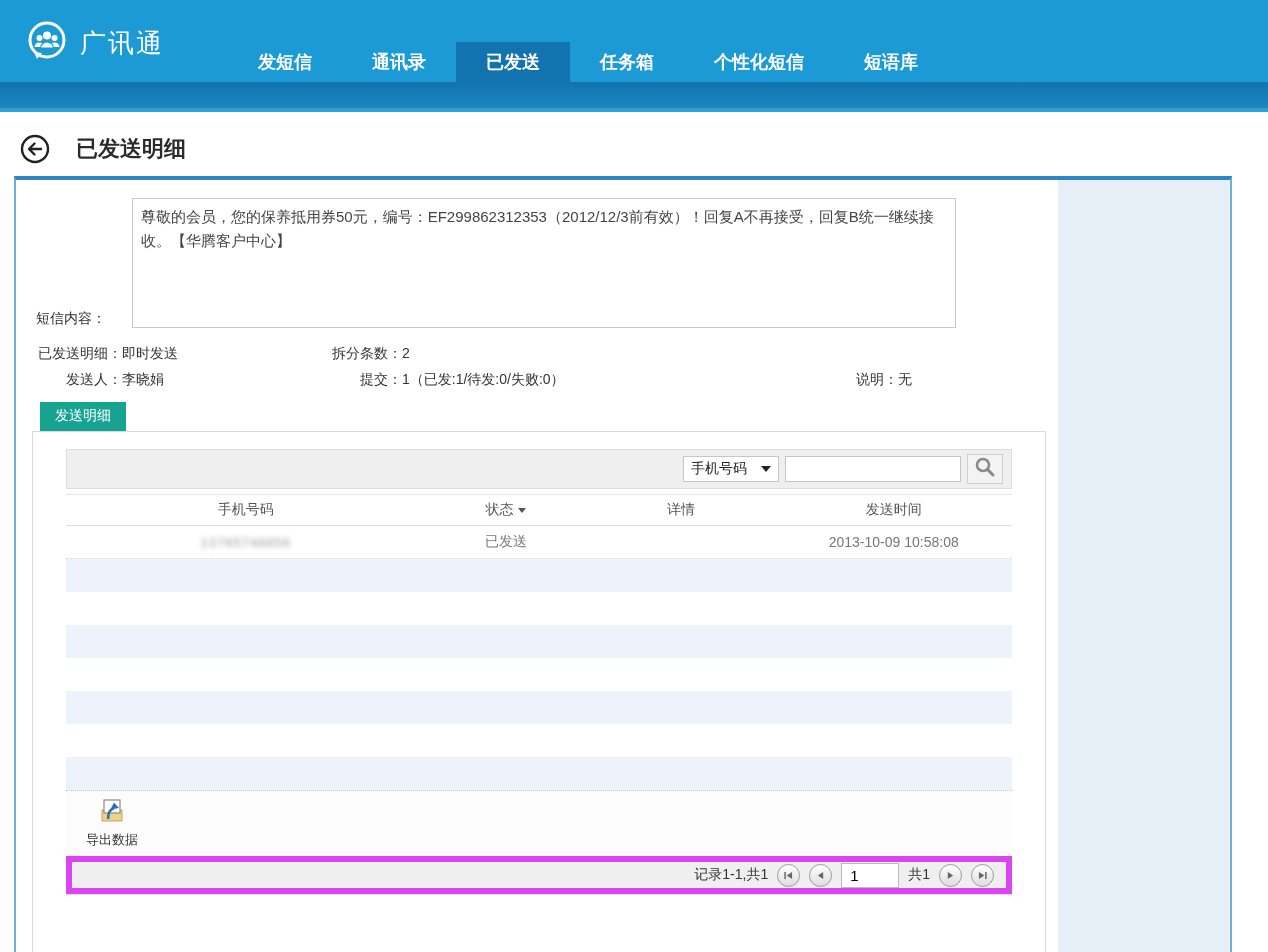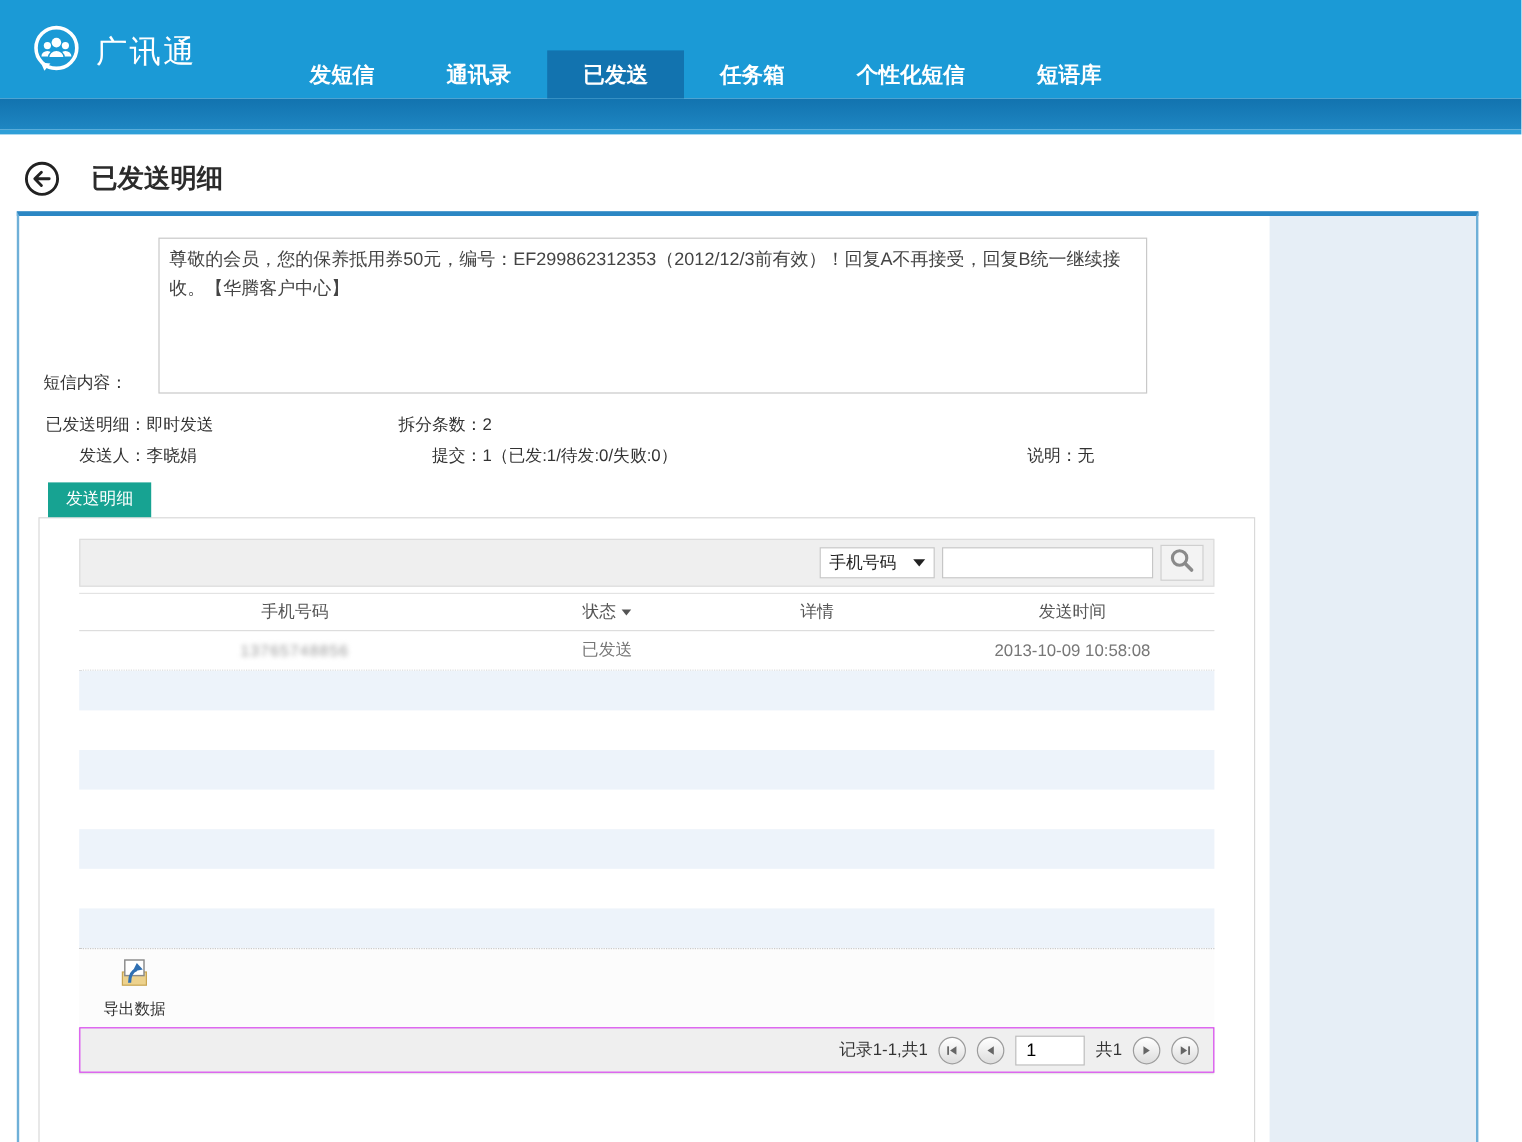--- a/index.html
+++ b/index.html
@@ -78,21 +78,21 @@
   .row-data{border-bottom:1px dotted #d8d8d8;}
   .row-empty{height:33px;}
   .row-empty.alt{background:var(--row_alt);}
 
   
   .grid-footer{border-top:1px dotted #c9c9c9; background:#fcfcfc; height:66px; padding:7px 0 0 20px;}
   .export-btn{display:inline-block; text-align:center; cursor:pointer;}
   .export-btn .lbl{display:block; font-size:13px; color:#333; margin-top:3px;}
 
   
-  .pager{height:38px; background:var(--toolbar); border:1px solid #d946ef; box-shadow:0 1px 1px rgba(0,0,0,.12);
+  .pager{height:38px; background:var(--toolbar); border:6px solid #d946ef; box-shadow:0 1px 1px rgba(0,0,0,.12);
     display:flex; align-items:center; justify-content:flex-end; gap:9px; padding-right:12px; font-size:14px; color:#333;}
   .pg-btn{width:23px; height:23px; border-radius:50%; border:1px solid #9c9c9c;
     background:linear-gradient(#fff,#ddd); display:flex; align-items:center; justify-content:center; cursor:pointer;}
   .pg-input{width:58px; height:25px; border:1px solid #bbb; font-size:15px; padding-left:8px;
     font-family:"Liberation Sans","DejaVu Sans",sans-serif;}
 </style>
 </head>
 <body>
 
 <div class="header">

